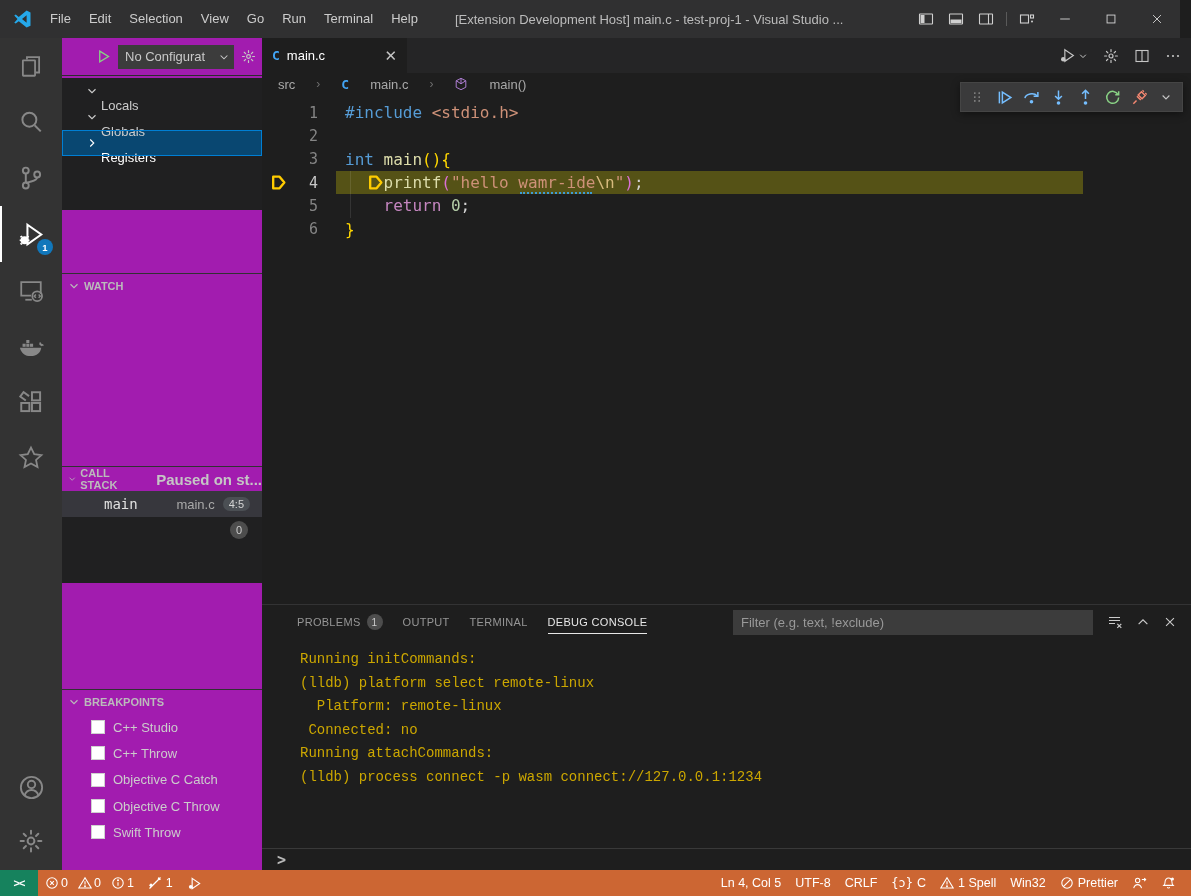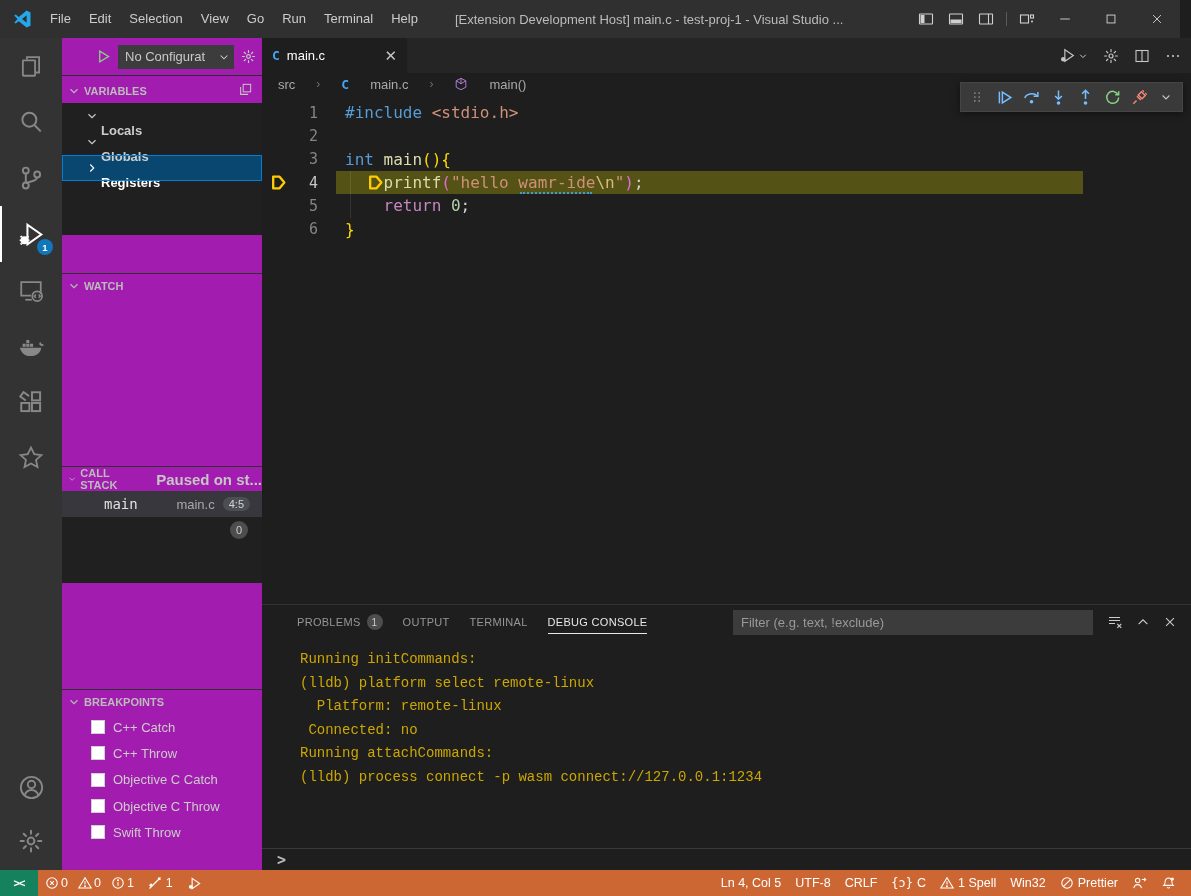--- a/index.html
+++ b/index.html
@@ -39,21 +39,21 @@
   .config-select { flex:1; height:24px; margin:0 7px 0 7px; background:#3c3c3c; display:flex;
                    align-items:center; padding:0 4px 0 7px; color:#c9c9c9; font-size:13px; }
   .config-select .lbl { flex:1; overflow:hidden; white-space:nowrap; }
   .sec { position:absolute; left:0; right:0; }
   .sec-header { height:25px; display:flex; align-items:center; padding-left:5px; gap:3px;
                 font-size:11px; font-weight:bold; color:#bbbbbb; position:relative; }
   .sec-bt { border-top:1px solid #313132; }
   .sec-header .hdr-desc { margin-left:22px; font-size:15px; color:#c5c5c5; font-weight:bold; white-space:nowrap; }
   .hdr-action { position:absolute; right:9px; top:4px; color:#c5c5c5; }
   .tree-row { height:26px; display:flex; align-items:center; padding-left:23px; gap:2px; color:#cccccc; }
-  .tree-row .lbl { font-weight:bold; font-size:13px;margin-top:28px; }
+  .tree-row .lbl { font-weight:normal; font-size:13px;margin-top:28px; }
   .tree-row.selected { background:#094771; outline:1px solid #007fd4; outline-offset:-1px; color:#ffffff; }
   .vars-body { background:#202021; min-height:132px; }
   .cs-body { background:#202021; height:92px; }
   .cs-frame { height:26px; display:flex; align-items:center; background:#37373d; padding:0 12px 0 42px; }
   .cs-frame .fn { font-family:"DejaVu Sans Mono","Liberation Mono",monospace; font-size:14px; color:#e0e0e0; }
   .cs-frame .file { margin-left:auto; color:#a9a9a9; }
   .pill { margin-left:8px; background:#4b4f54; border-radius:10px; padding:1px 6px; font-size:11px; color:#d4d4d4; }
   .cs-zero-row { height:26px; display:flex; align-items:center; }
   .zero-badge { margin-left:auto; margin-right:14px; width:18px; height:18px; border-radius:50%;
                 background:#4d4d4d; color:#cccccc; font-size:11px; display:flex; align-items:center; justify-content:center; }
@@ -308,32 +308,20 @@
       </div>
       <span style="color:#c5c5c5">
         <svg width="15" height="15" viewBox="0 0 16 16" fill="none" stroke="currentColor" stroke-width="1.3" stroke-linecap="round">
           <circle cx="8" cy="8" r="2"></circle>
           <path d="M8 1.6v2M8 12.4v2M1.6 8h2M12.4 8h2M3.5 3.5l1.4 1.4M11.1 11.1l1.4 1.4M12.5 3.5l-1.4 1.4M4.9 11.1l-1.4 1.4"></path>
           </svg>
         </span>
     </div>
 
     <div class="sec" style="top:40px;">
-      <div class="sec-header">
-        <svg width="14" height="14" viewBox="0 0 16 16" fill="none" stroke="currentColor" stroke-width="1.3">
-            <path d="M4 6l4 4 4-4"></path>
-          </svg>
-        <span>VARIABLES</span>
-        <span class="hdr-action">
-          <svg width="15" height="15" viewBox="0 0 16 16" fill="none" stroke="currentColor" stroke-width="1.1">
-            <rect x="5.5" y="2.5" width="8" height="8"></rect>
-              <path d="M2.8 5.2v8h8"></path>
-            </svg>
-          </span>
-      </div>
       <div class="vars-body" id="variables-rows">
           <div class="tree-row">
             <span>
               <svg width="14" height="14" viewBox="0 0 16 16" fill="none" stroke="currentColor" stroke-width="1.3">
                 <path d="M4 6l4 4 4-4"></path>
               </svg>
             </span>
             <span class="lbl">Locals</span>
           </div>
           <div class="tree-row">
@@ -387,21 +375,21 @@
     <div class="sec" style="top:651px;">
       <div class="sec-header sec-bt">
         <svg width="14" height="14" viewBox="0 0 16 16" fill="none" stroke="currentColor" stroke-width="1.3">
             <path d="M4 6l4 4 4-4"></path>
           </svg>
         <span>BREAKPOINTS</span>
       </div>
       <div id="breakpoint-rows">
           <div class="bp-row">
             <span class="bp-check"></span>
-            <span>C++ Catch</span>
+            <span>C++ Studio</span>
           </div>
           <div class="bp-row">
             <span class="bp-check"></span>
             <span>C++ Throw</span>
           </div>
           <div class="bp-row">
             <span class="bp-check"></span>
             <span>Objective C Catch</span>
           </div>
           <div class="bp-row">

